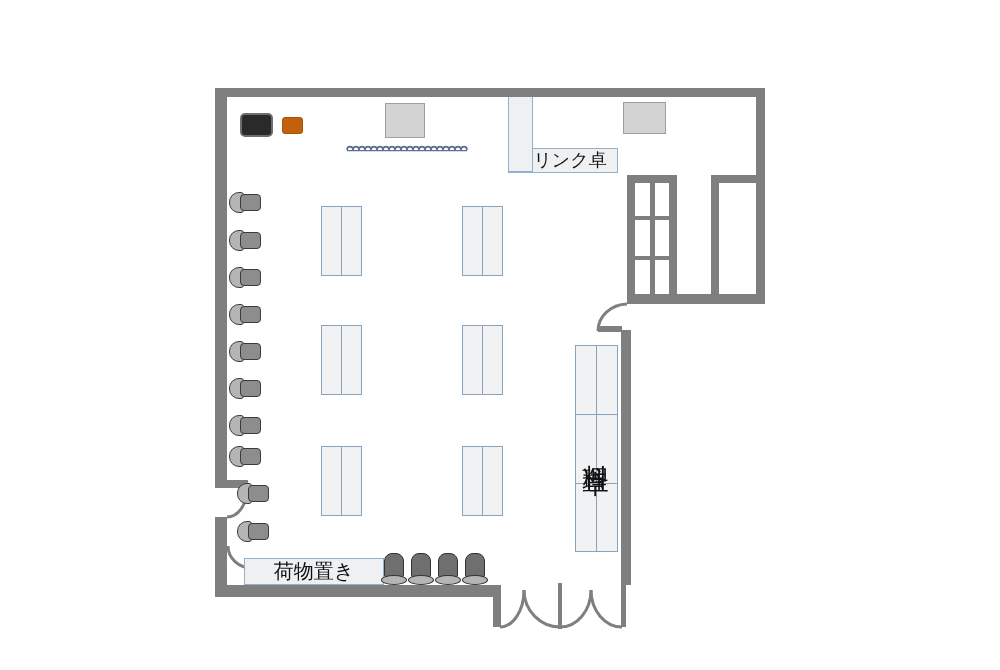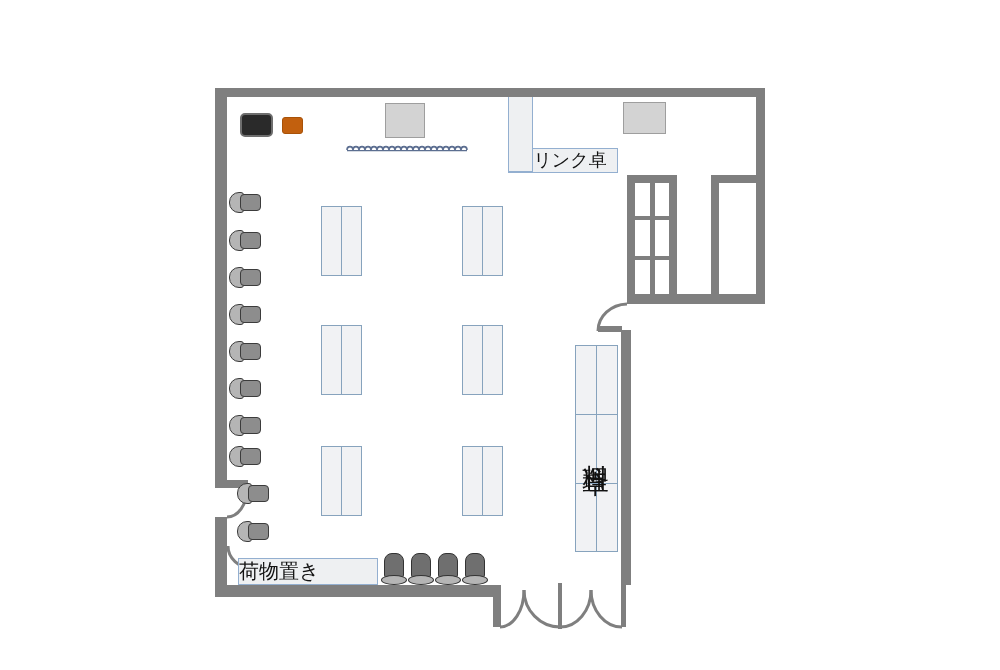--- a/index.html
+++ b/index.html
@@ -94,21 +94,21 @@
       <span class="mid"></span>
     </div>
 
   <div id="cook-table">
     <span class="vline"></span>
     <span class="hline" style="top:68px;"></span>
     <span class="hline" style="top:137px;"></span>
     <span class="vtext">料理卓</span>
   </div>
 
-  <div class="labelbox" style="left:238px;top:558px;width:140px;height:27px;font-size:20px;line-height:25px;text-align:left;">荷物置き</div>
+  <div class="labelbox" style="left:244px;top:558px;width:140px;height:27px;font-size:20px;line-height:25px;text-align:center;">荷物置き</div>
 
   <div id="window-frame">
     <span class="mv"></span>
     <span class="mh" style="top:33px;"></span>
     <span class="mh" style="top:73px;"></span>
   </div>
   <div id="door-frame"></div>
 
   <div class="wall" style="left:215px;top:88px;width:550px;height:9px;"></div>
   <div class="wall" style="left:215px;top:88px;width:12px;height:400px;"></div>

